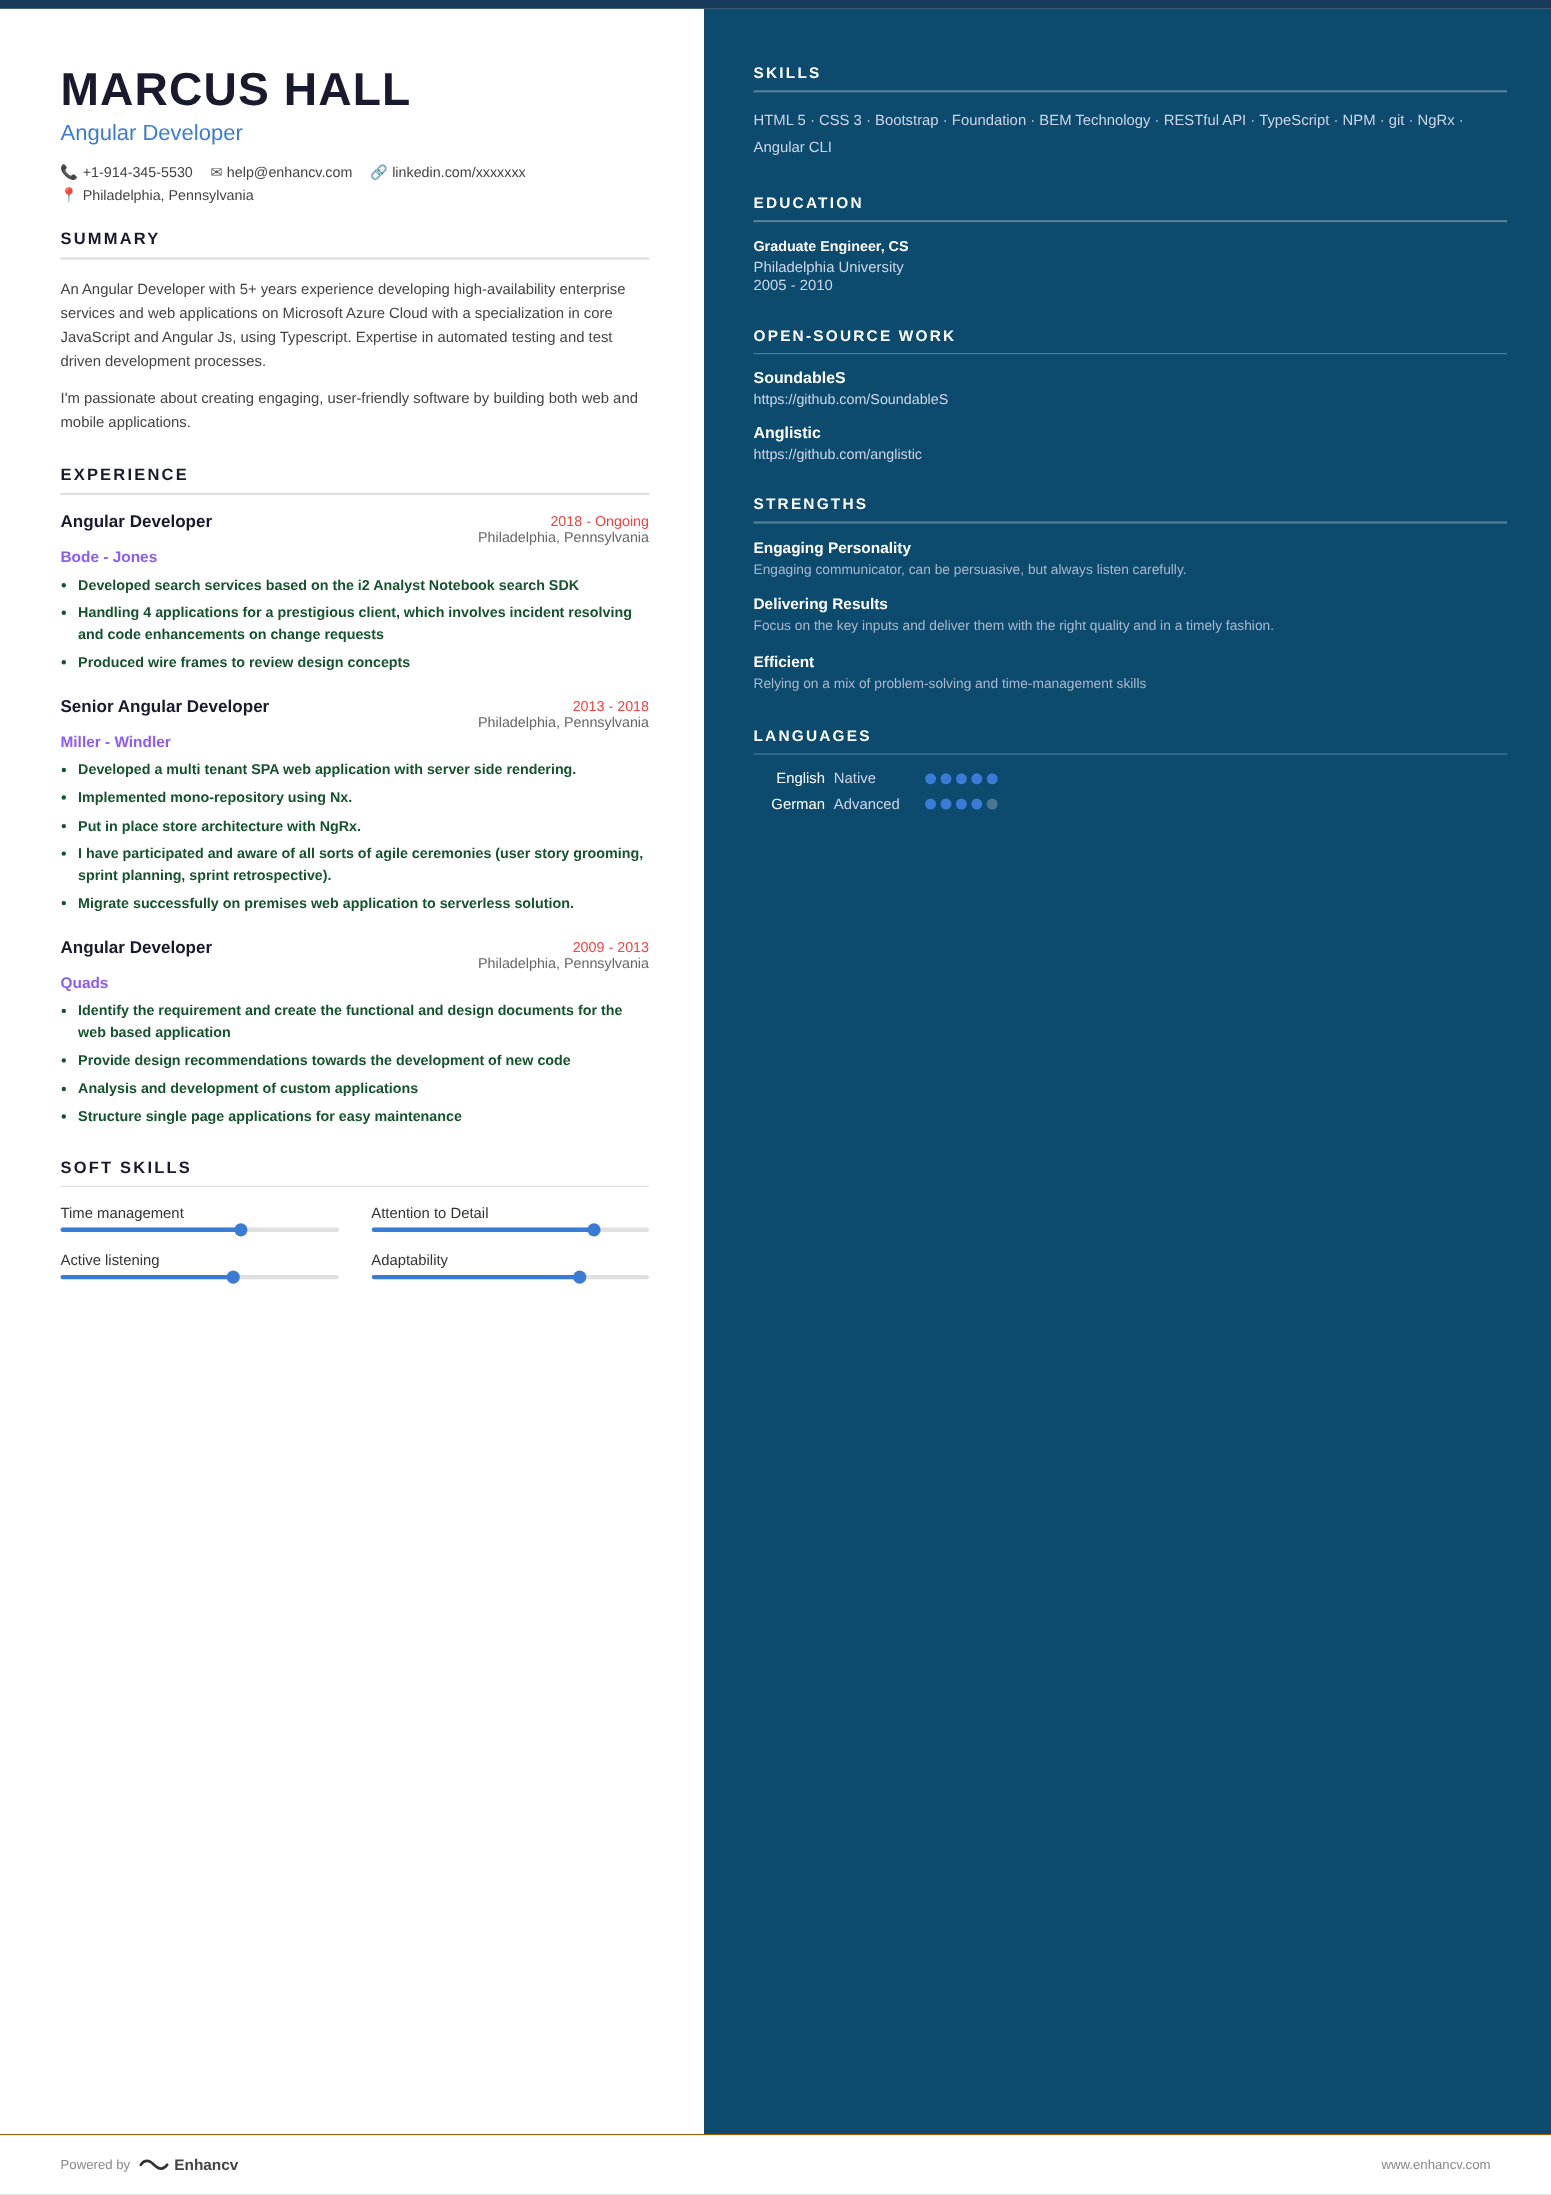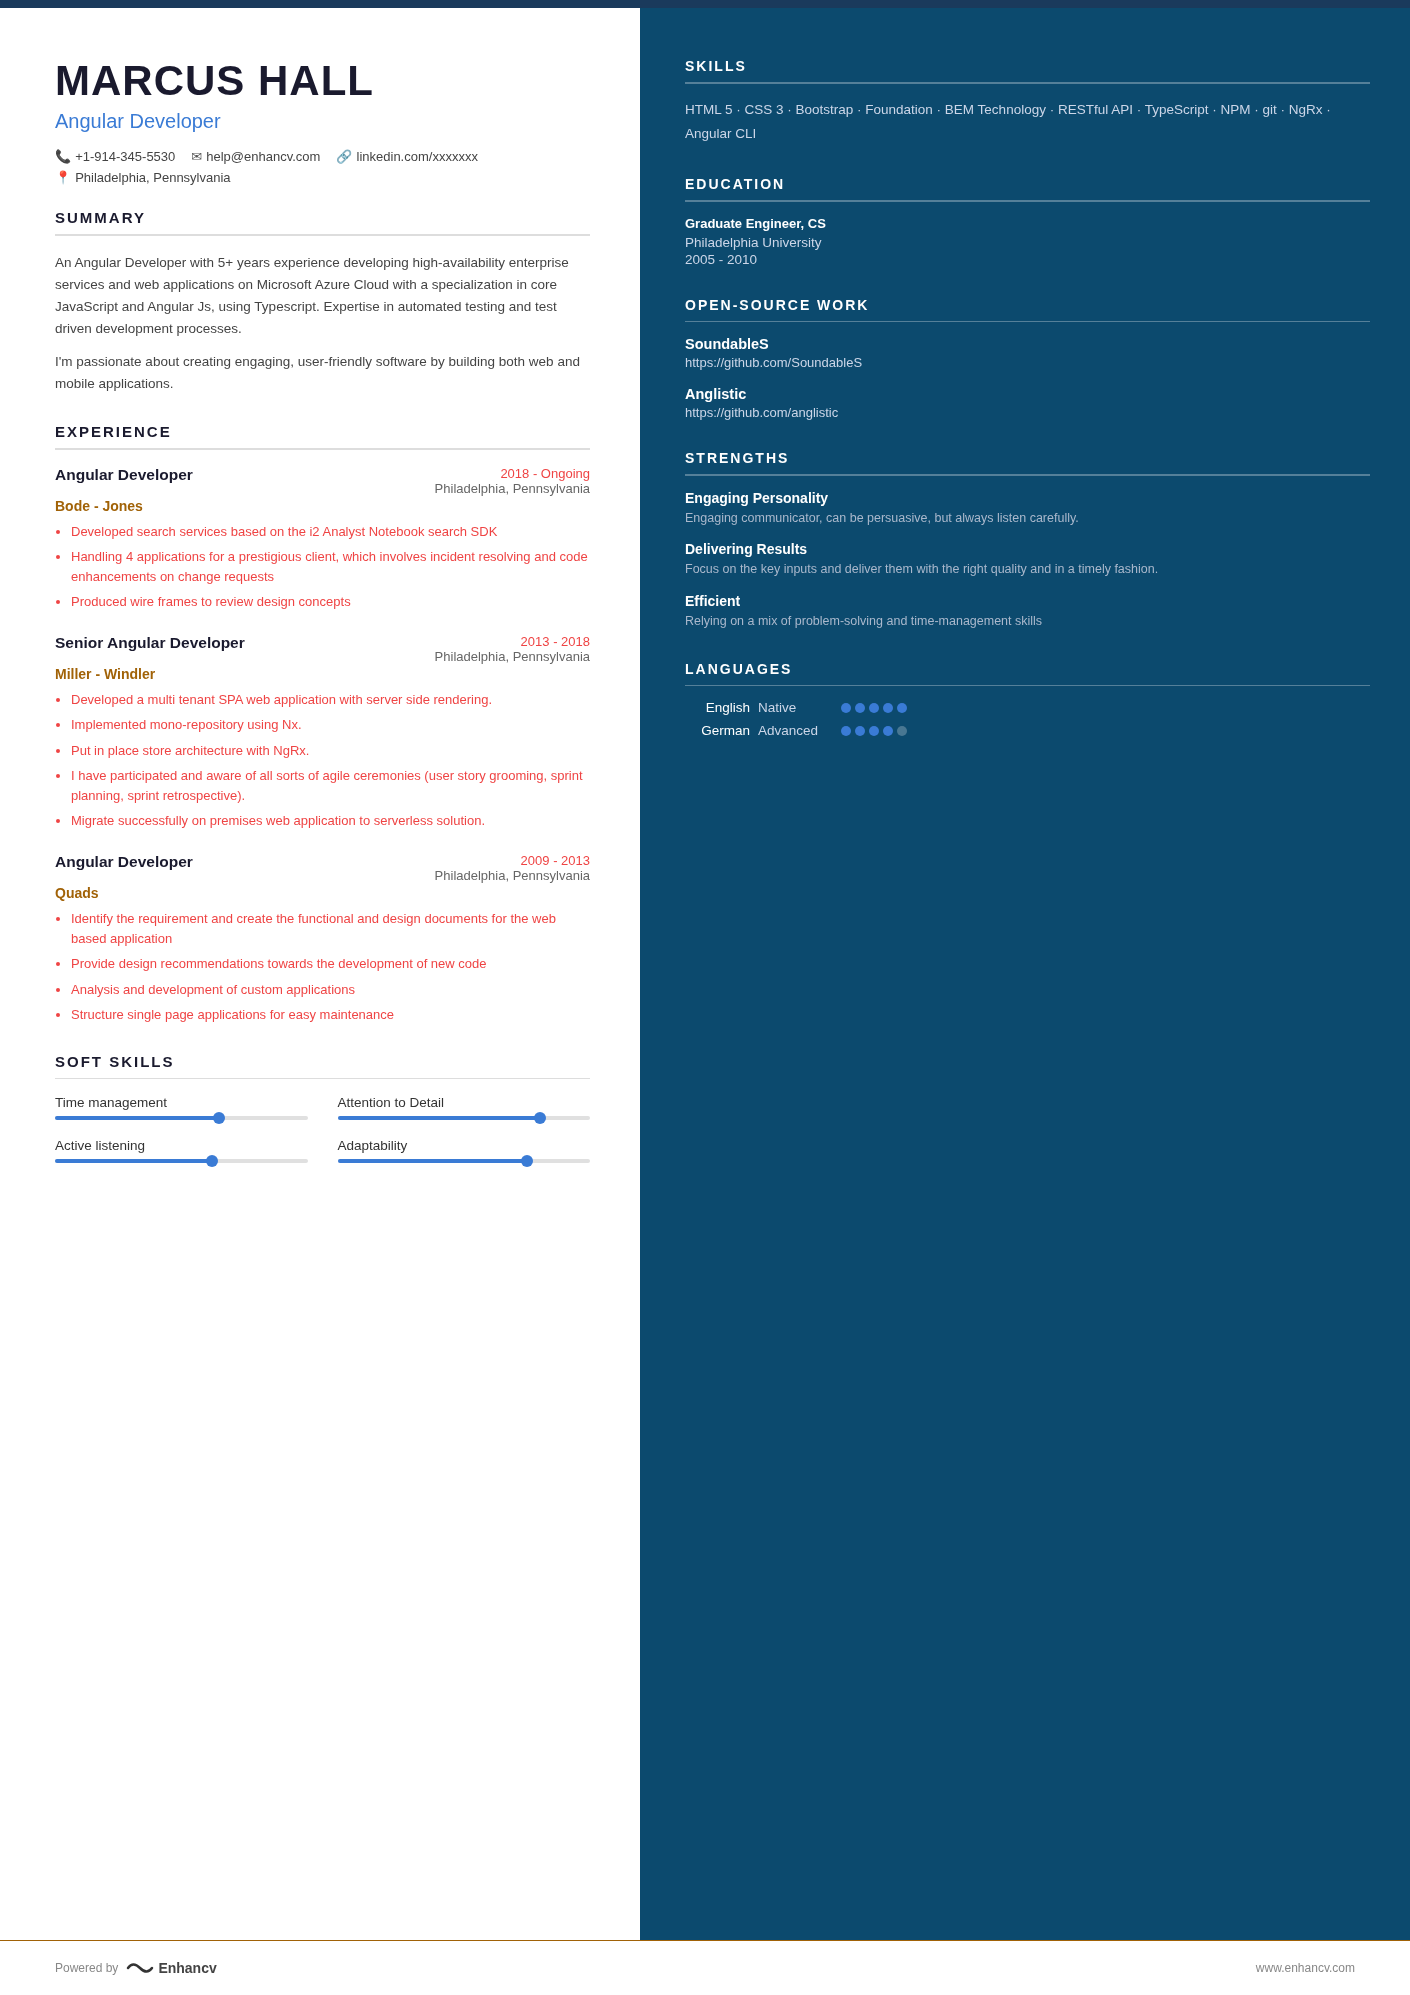--- a/index.html
+++ b/index.html
@@ -126,42 +126,43 @@
       color: #1a1a2e;
     }
     .exp-dates {
       font-size: 13px;
       color: #ef4444;
       white-space: nowrap;
       margin-left: 10px;
     }
     .exp-company {
       font-size: 14px;
-      color: #a16207;
+      color: #8b5cf6;
       font-weight: 600;
       margin-bottom: 2px;
     }
     .exp-location {
       font-size: 13px;
       color: #666;
       text-align: right;
     }
     .exp-right {
       text-align: right;
     }
     .exp-bullets {
       margin-top: 8px;
       padding-left: 16px;
     }
     .exp-bullets li {
       font-size: 13px;
-      color: #ef4444;
+      color: #14532d;
       margin-bottom: 5px;
       line-height: 1.55;
       list-style: disc;
+      font-weight: bold;
     }
     
     .soft-skills-grid {
       display: grid;
       grid-template-columns: 1fr 1fr;
       gap: 18px 30px;
     }
     .soft-skill-item {
       display: flex;
       flex-direction: column;

